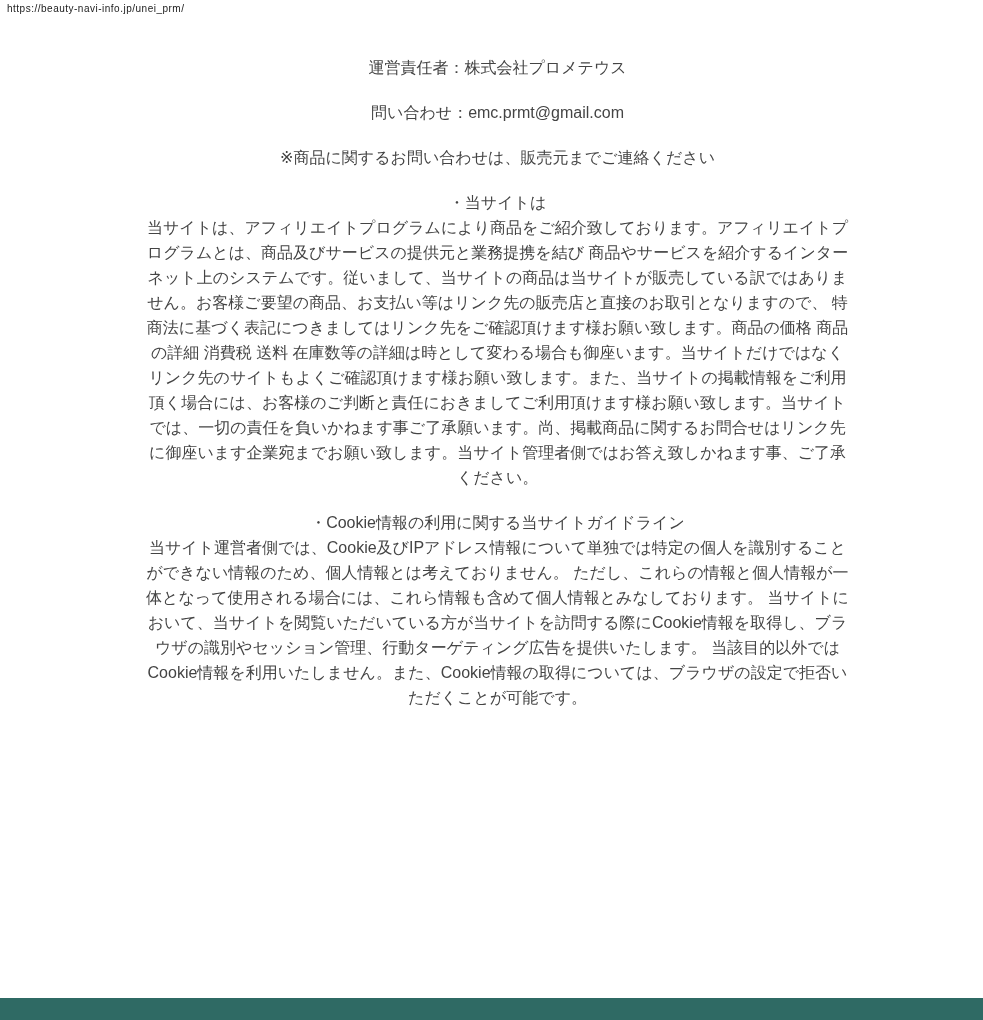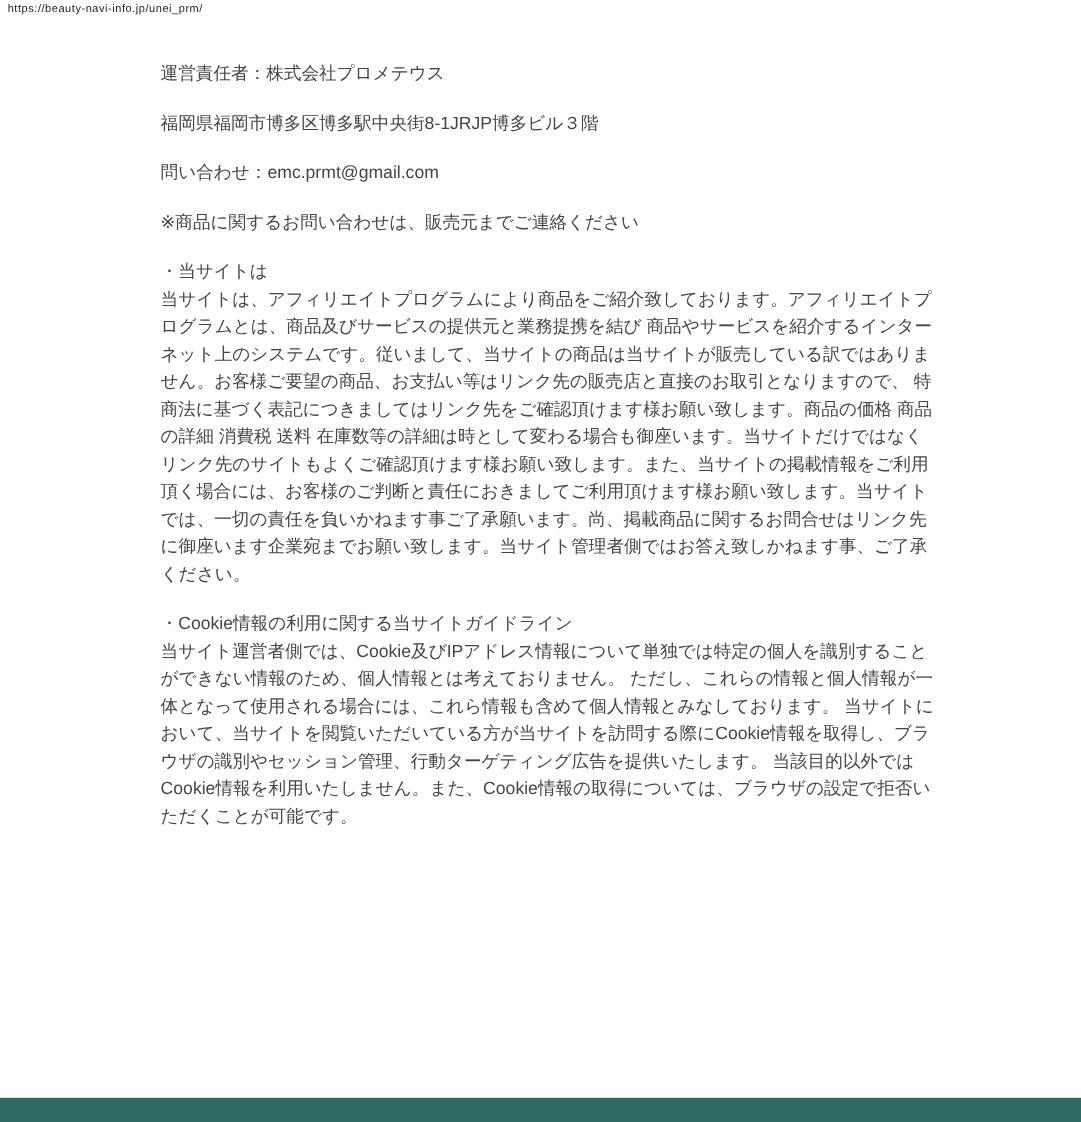--- a/index.html
+++ b/index.html
@@ -34,21 +34,21 @@
   .content {
     width: 715px;
     margin: 0 auto;
     padding-top: 55px;
     color: var(--body_text);
     font-size: 16px;
     line-height: 25px;
   }
   .content p {
     margin: 0 0 20px 12px;
-    text-align: left;
+    text-align: center;
     word-break: break-word;
   }
   .footer-bar {
     position: absolute;
     left: 0;
     right: 0;
     bottom: 0;
     height: 22px;
     background: var(--footer_bar);
   }
@@ -57,21 +57,20 @@
 <body>
 
 <div class="page">
 
   <div class="url-line">https://beauty-navi-info.jp/unei_prm/</div>
 
   <main class="content">
 
     <p>運営責任者：株式会社プロメテウス</p>
 
-    <p>福岡県福岡市博多区博多駅中央街8-1JRJP博多ビル３階</p>
 
     <p>問い合わせ：emc.prmt@gmail.com</p>
 
     <p>※商品に関するお問い合わせは、販売元までご連絡ください</p>
 
 
 
 
     <p>
       <span>・当サイトは</span><br>

